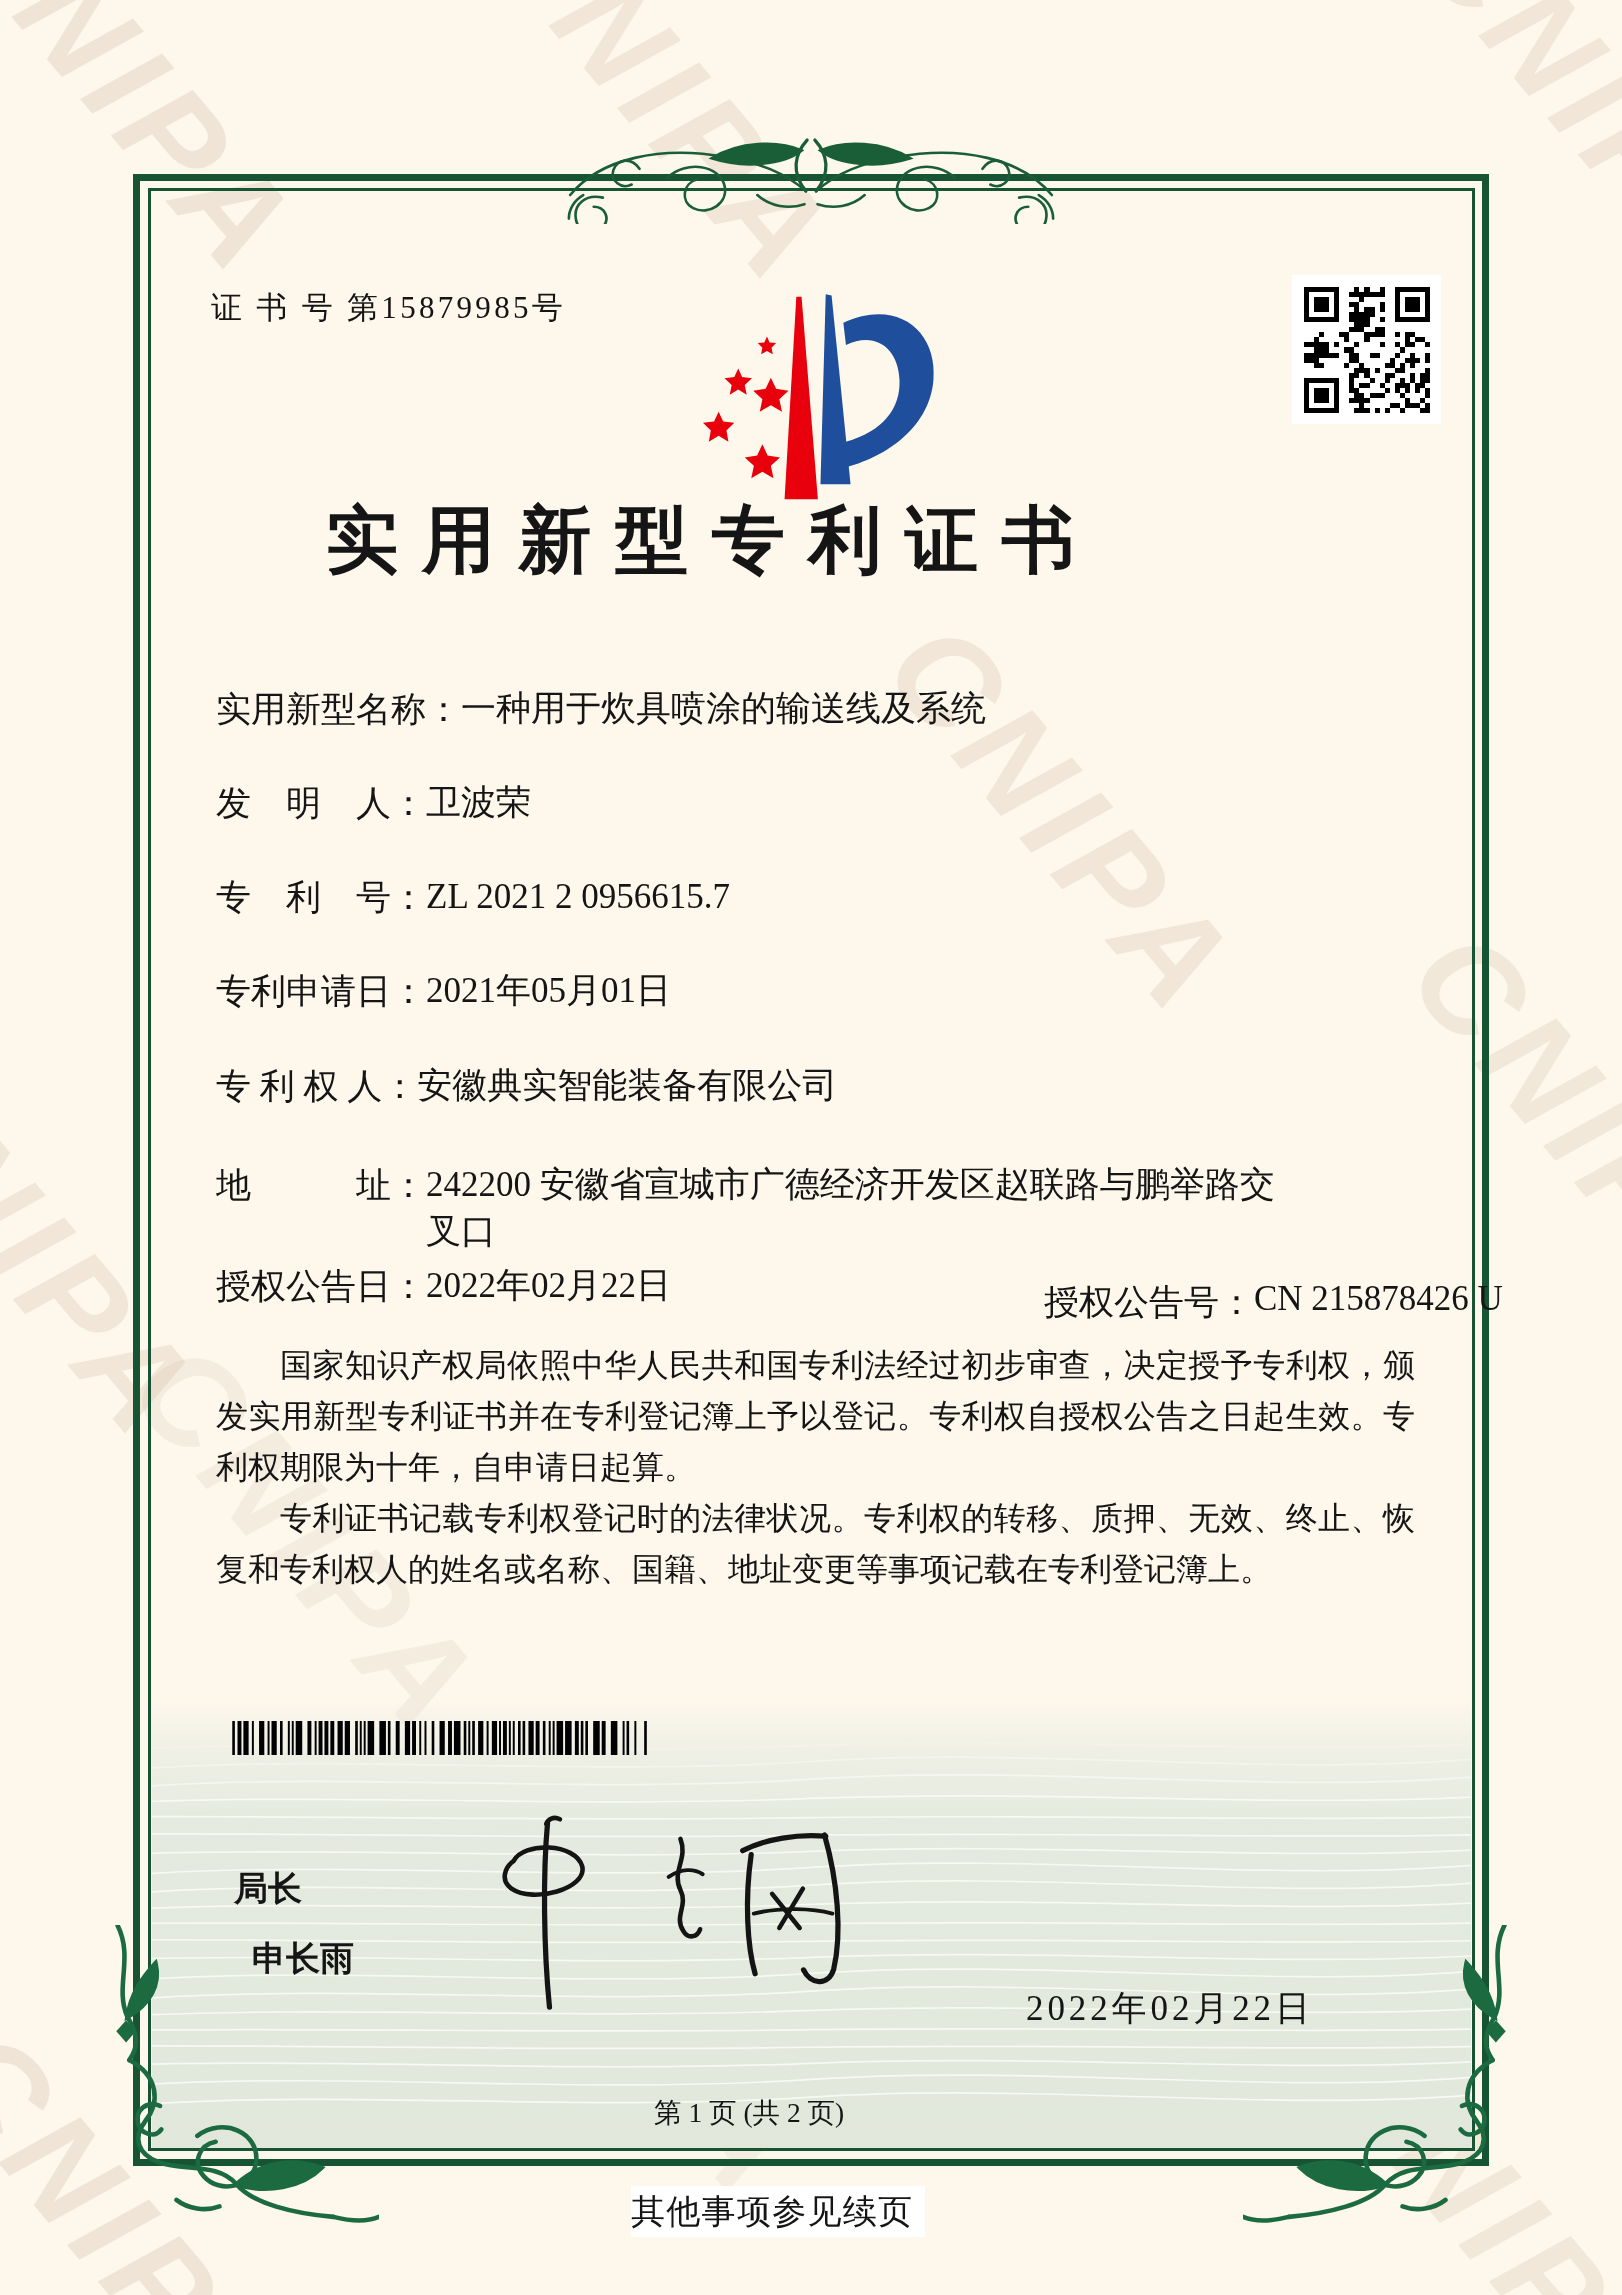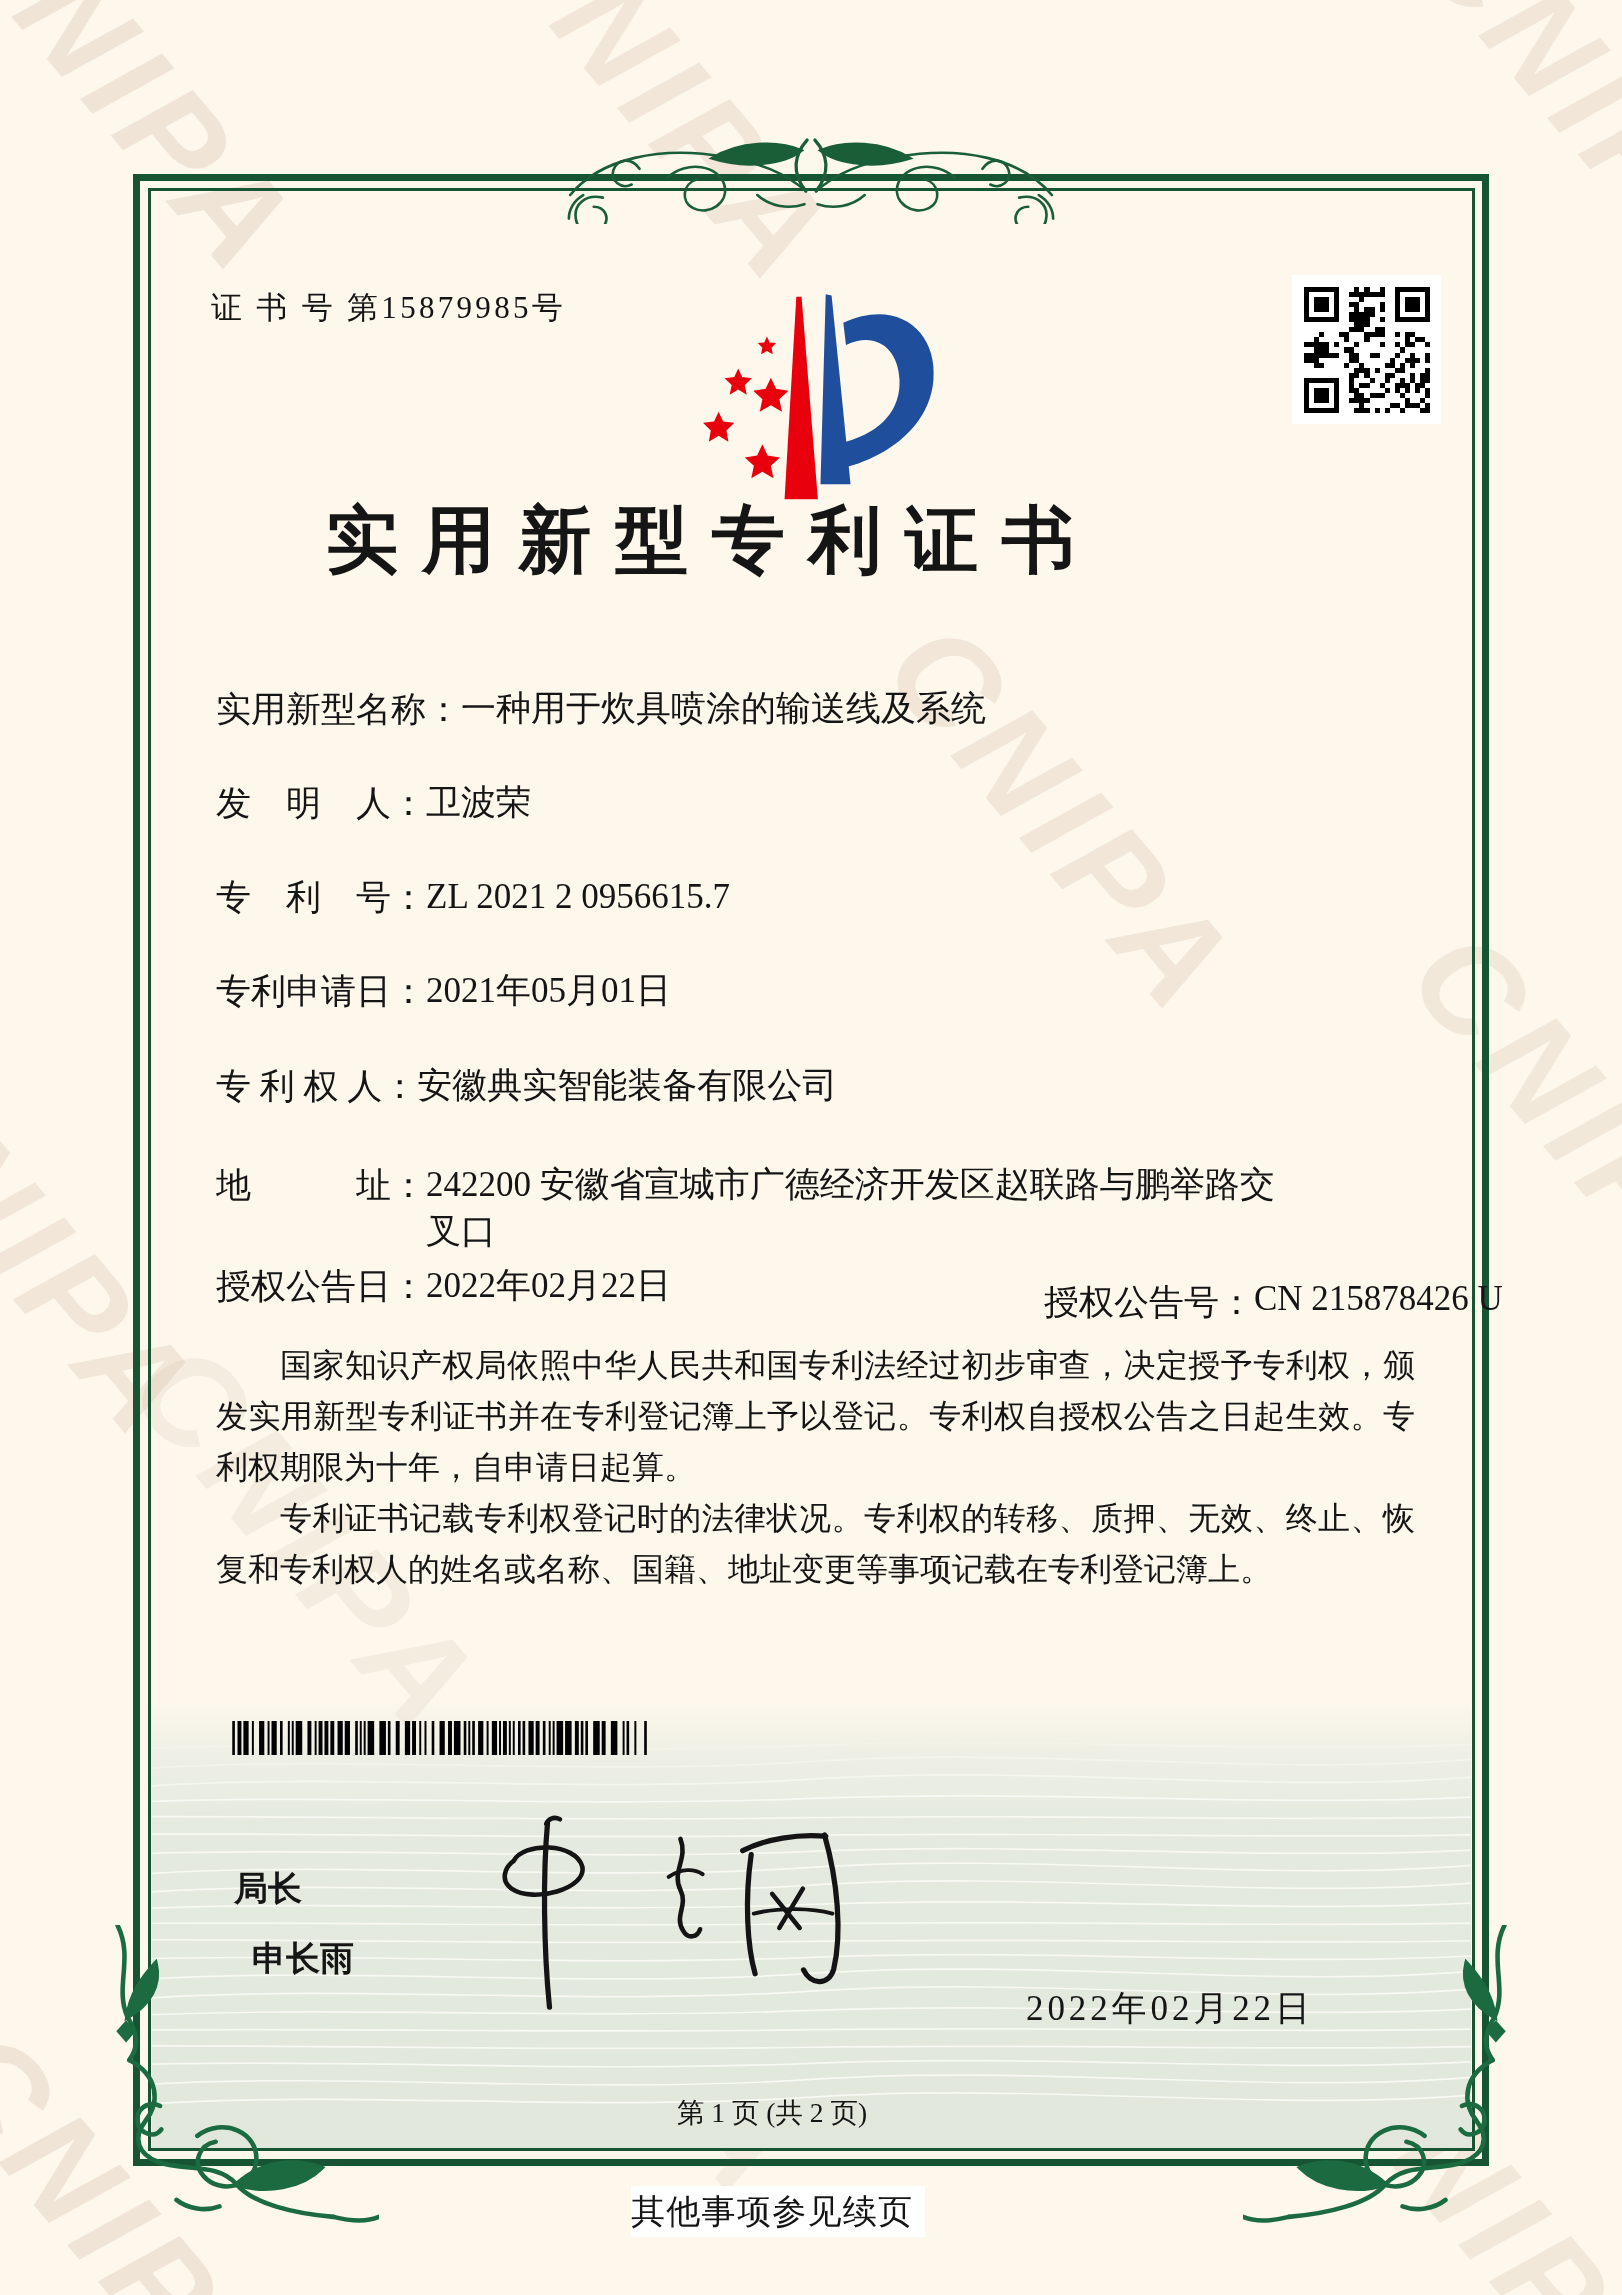--- a/index.html
+++ b/index.html
@@ -28,21 +28,21 @@
   .fvalue{max-width:877px;line-height:1.33;white-space:pre-wrap}
   .grant2{position:absolute;left:828px;top:16px;display:flex;font-size:35px;white-space:pre}
   .paras{left:216px;top:1340px;width:1199px;font-size:32px;line-height:51px;text-align:justify}
   .paras p{text-indent:64px;margin:0}
   .barcode{left:232px;top:1721px}
   .director{font-family:Liberation Sans, sans-serif;font-weight:600;font-size:34px}
   .d1{left:234px;top:1866px}
   .d2{left:252px;top:1936px}
   .signature{left:484px;top:1814px}
   .issue-date{left:1026px;top:1985px;font-size:35px;letter-spacing:3.9px}
-  .page-info{left:654px;top:2095px;width:236px;text-align:center;font-size:27.5px}
+  .page-info{left:654px;top:2095px;width:236px;font-size:27.5px}
   .footer-strip{left:631px;top:2186px;width:294px;height:51px;background:#ffffff;
       font-size:34px;line-height:51px;z-index:5;letter-spacing:1.3px}
 </style>
 </head>
 <body>
 
 <div class="page">
 
   <div id="wm-layer">
       <div class="wm" style="left: 124px; top: 79px; opacity: 0.22;">CNIPA</div>

